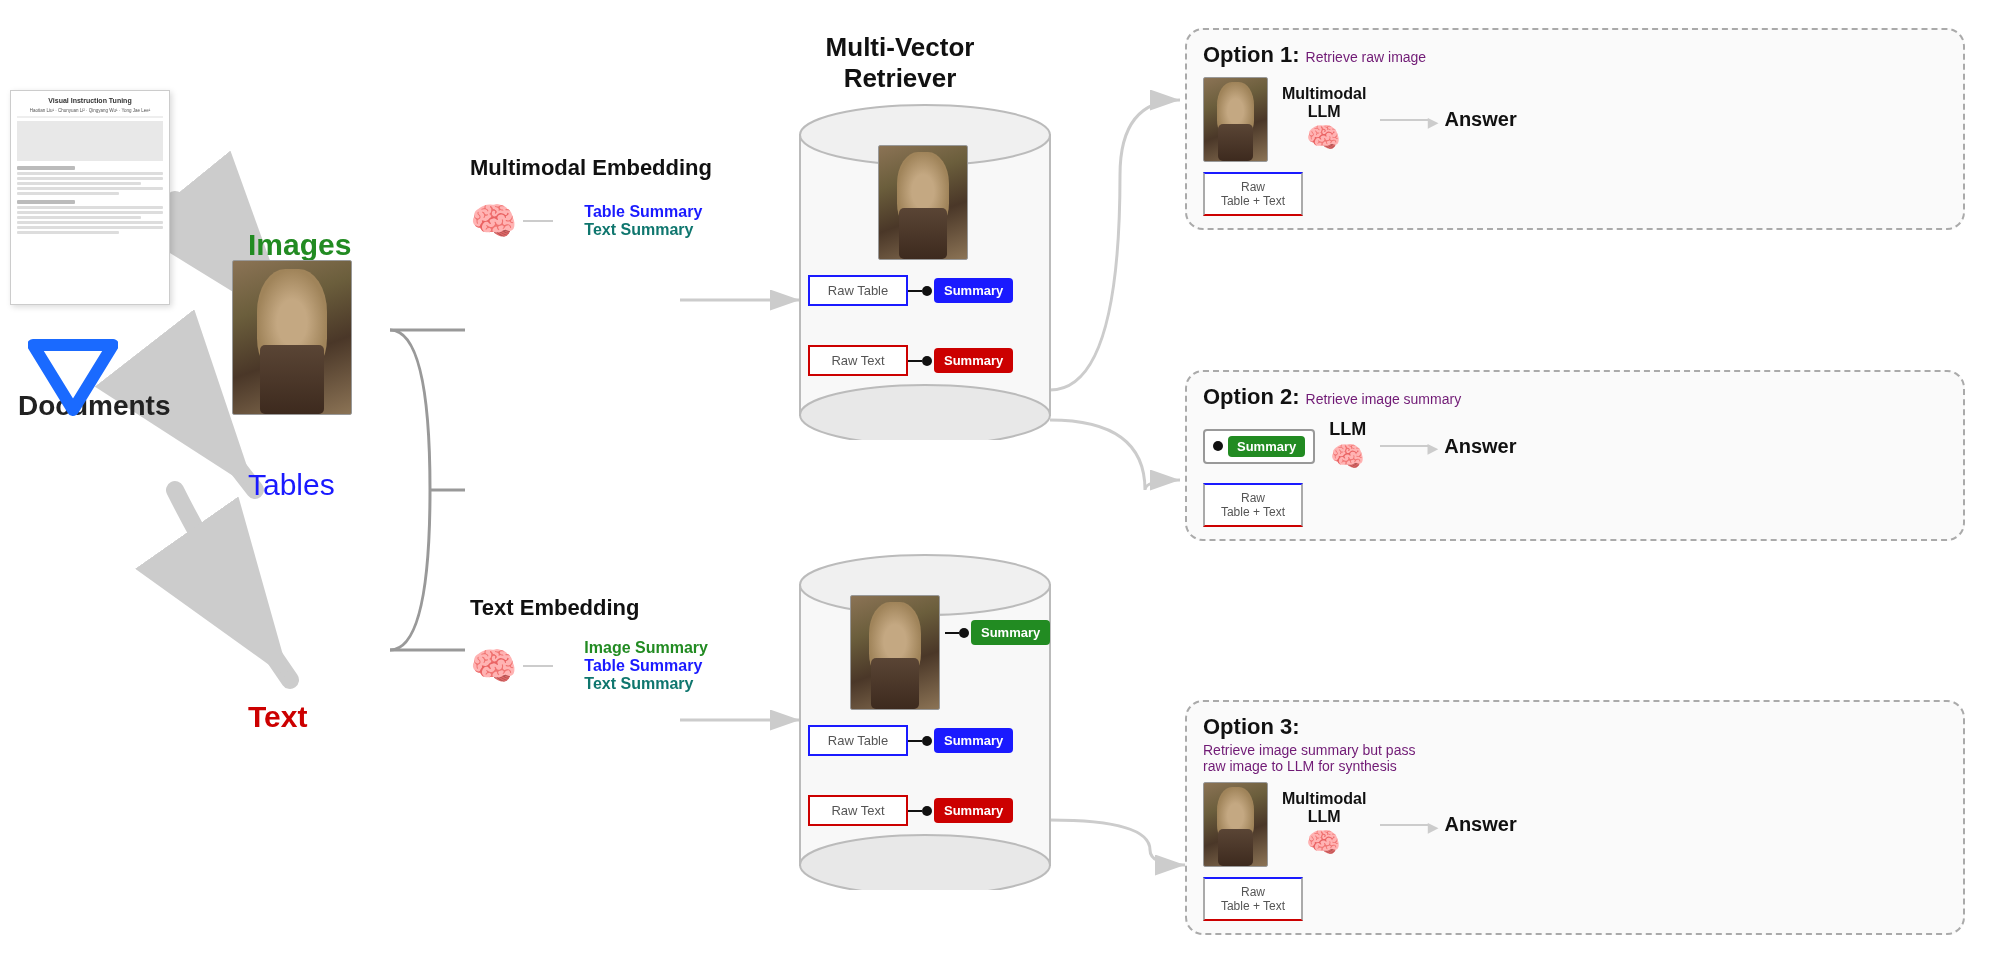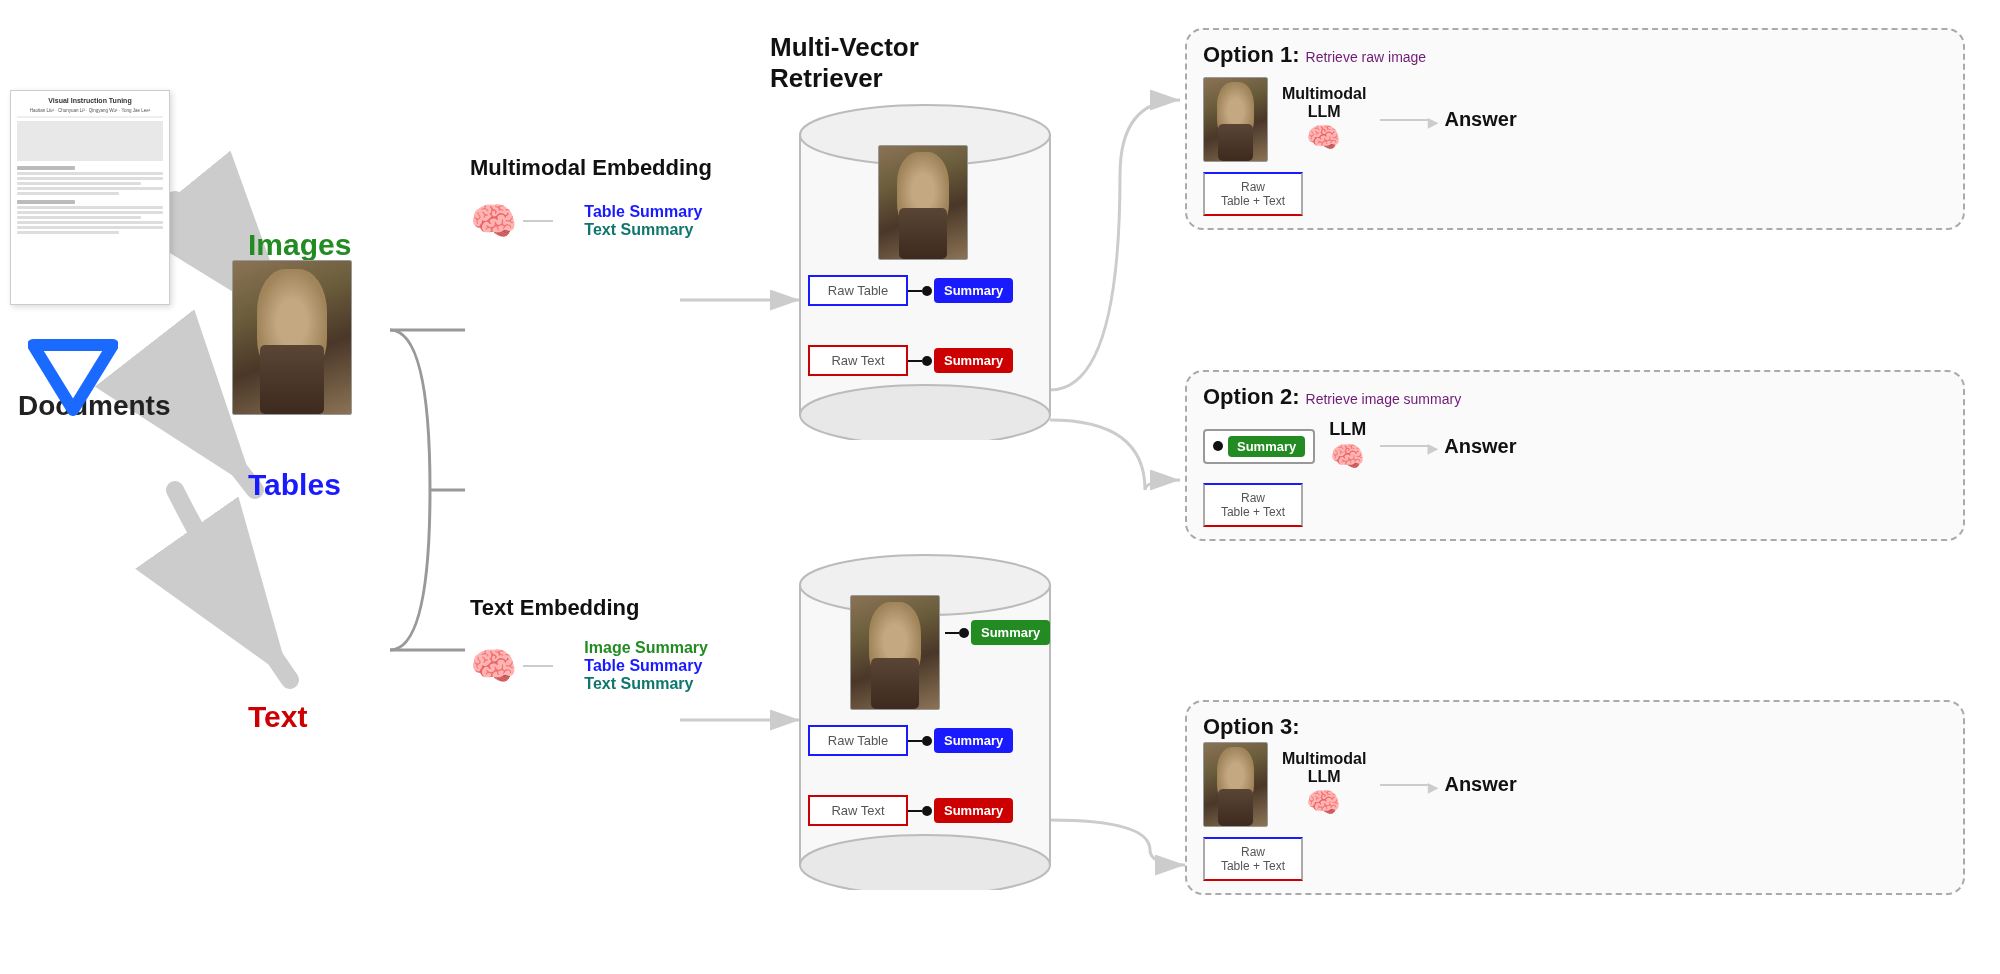--- a/index.html
+++ b/index.html
@@ -95,21 +95,21 @@
       top: 228px;
       font-size: 30px;
       font-weight: bold;
       color: #228B22;
     }
     .category-tables {
       position: absolute;
       left: 248px;
       top: 468px;
       font-size: 30px;
-      font-weight: bold;
+      font-weight: normal;
       color: #1a1aff;
     }
     .category-text {
       position: absolute;
       left: 248px;
       top: 700px;
       font-size: 30px;
       font-weight: bold;
       color: #cc0000;
     }
@@ -168,21 +168,21 @@
     }
 
     
     .retriever-title {
       position: absolute;
       left: 770px;
       top: 32px;
       font-size: 26px;
       font-weight: bold;
       color: #111;
-      text-align: left;
+      text-align: center;
       width: 260px;
     }
 
     .option-box {
       border: 2.5px dashed #aaa;
       border-radius: 18px;
       padding: 12px 16px;
       margin-bottom: 20px;
       background: #fafafa;
       position: relative;
@@ -474,20 +474,21 @@
 
     <div style="margin-top:10px;">
       <div style="border-top:2.5px solid #1a1aff;border-bottom:2.5px solid #cc0000;border-left:2px solid #aaa;border-right:2px solid #aaa;background:#fff;padding:6px 14px;font-size:12px;color:#555;text-align:center;display:inline-block;min-width:100px;">Raw<br>Table + Text</div>
     </div>
   </div>
 
   <div class="option-box" style="position:absolute;left:1185px;top:700px;width:780px;">
     <div style="display:flex;align-items:flex-end;gap:6px;margin-bottom:2px;">
       <span class="option-title">Option 3:</span>
     </div>
+    <div class="option-subtitle" style="margin-bottom:8px;">Retrieve image summary but pass<br>raw image to LLM for synthesis</div>
     <div style="display:flex;align-items:center;gap:14px;">
 
       <div class="mona-placeholder mona-small" style="width:65px;height:85px;border-radius:2px;flex-shrink:0;"></div>
 
       <div style="display:flex;flex-direction:column;align-items:center;">
         <span class="llm-label">Multimodal<br>LLM</span>
         <span class="brain-small">🧠</span>
       </div>
 
       <div style="width:50px;height:2px;background:#ccc;position:relative;">

